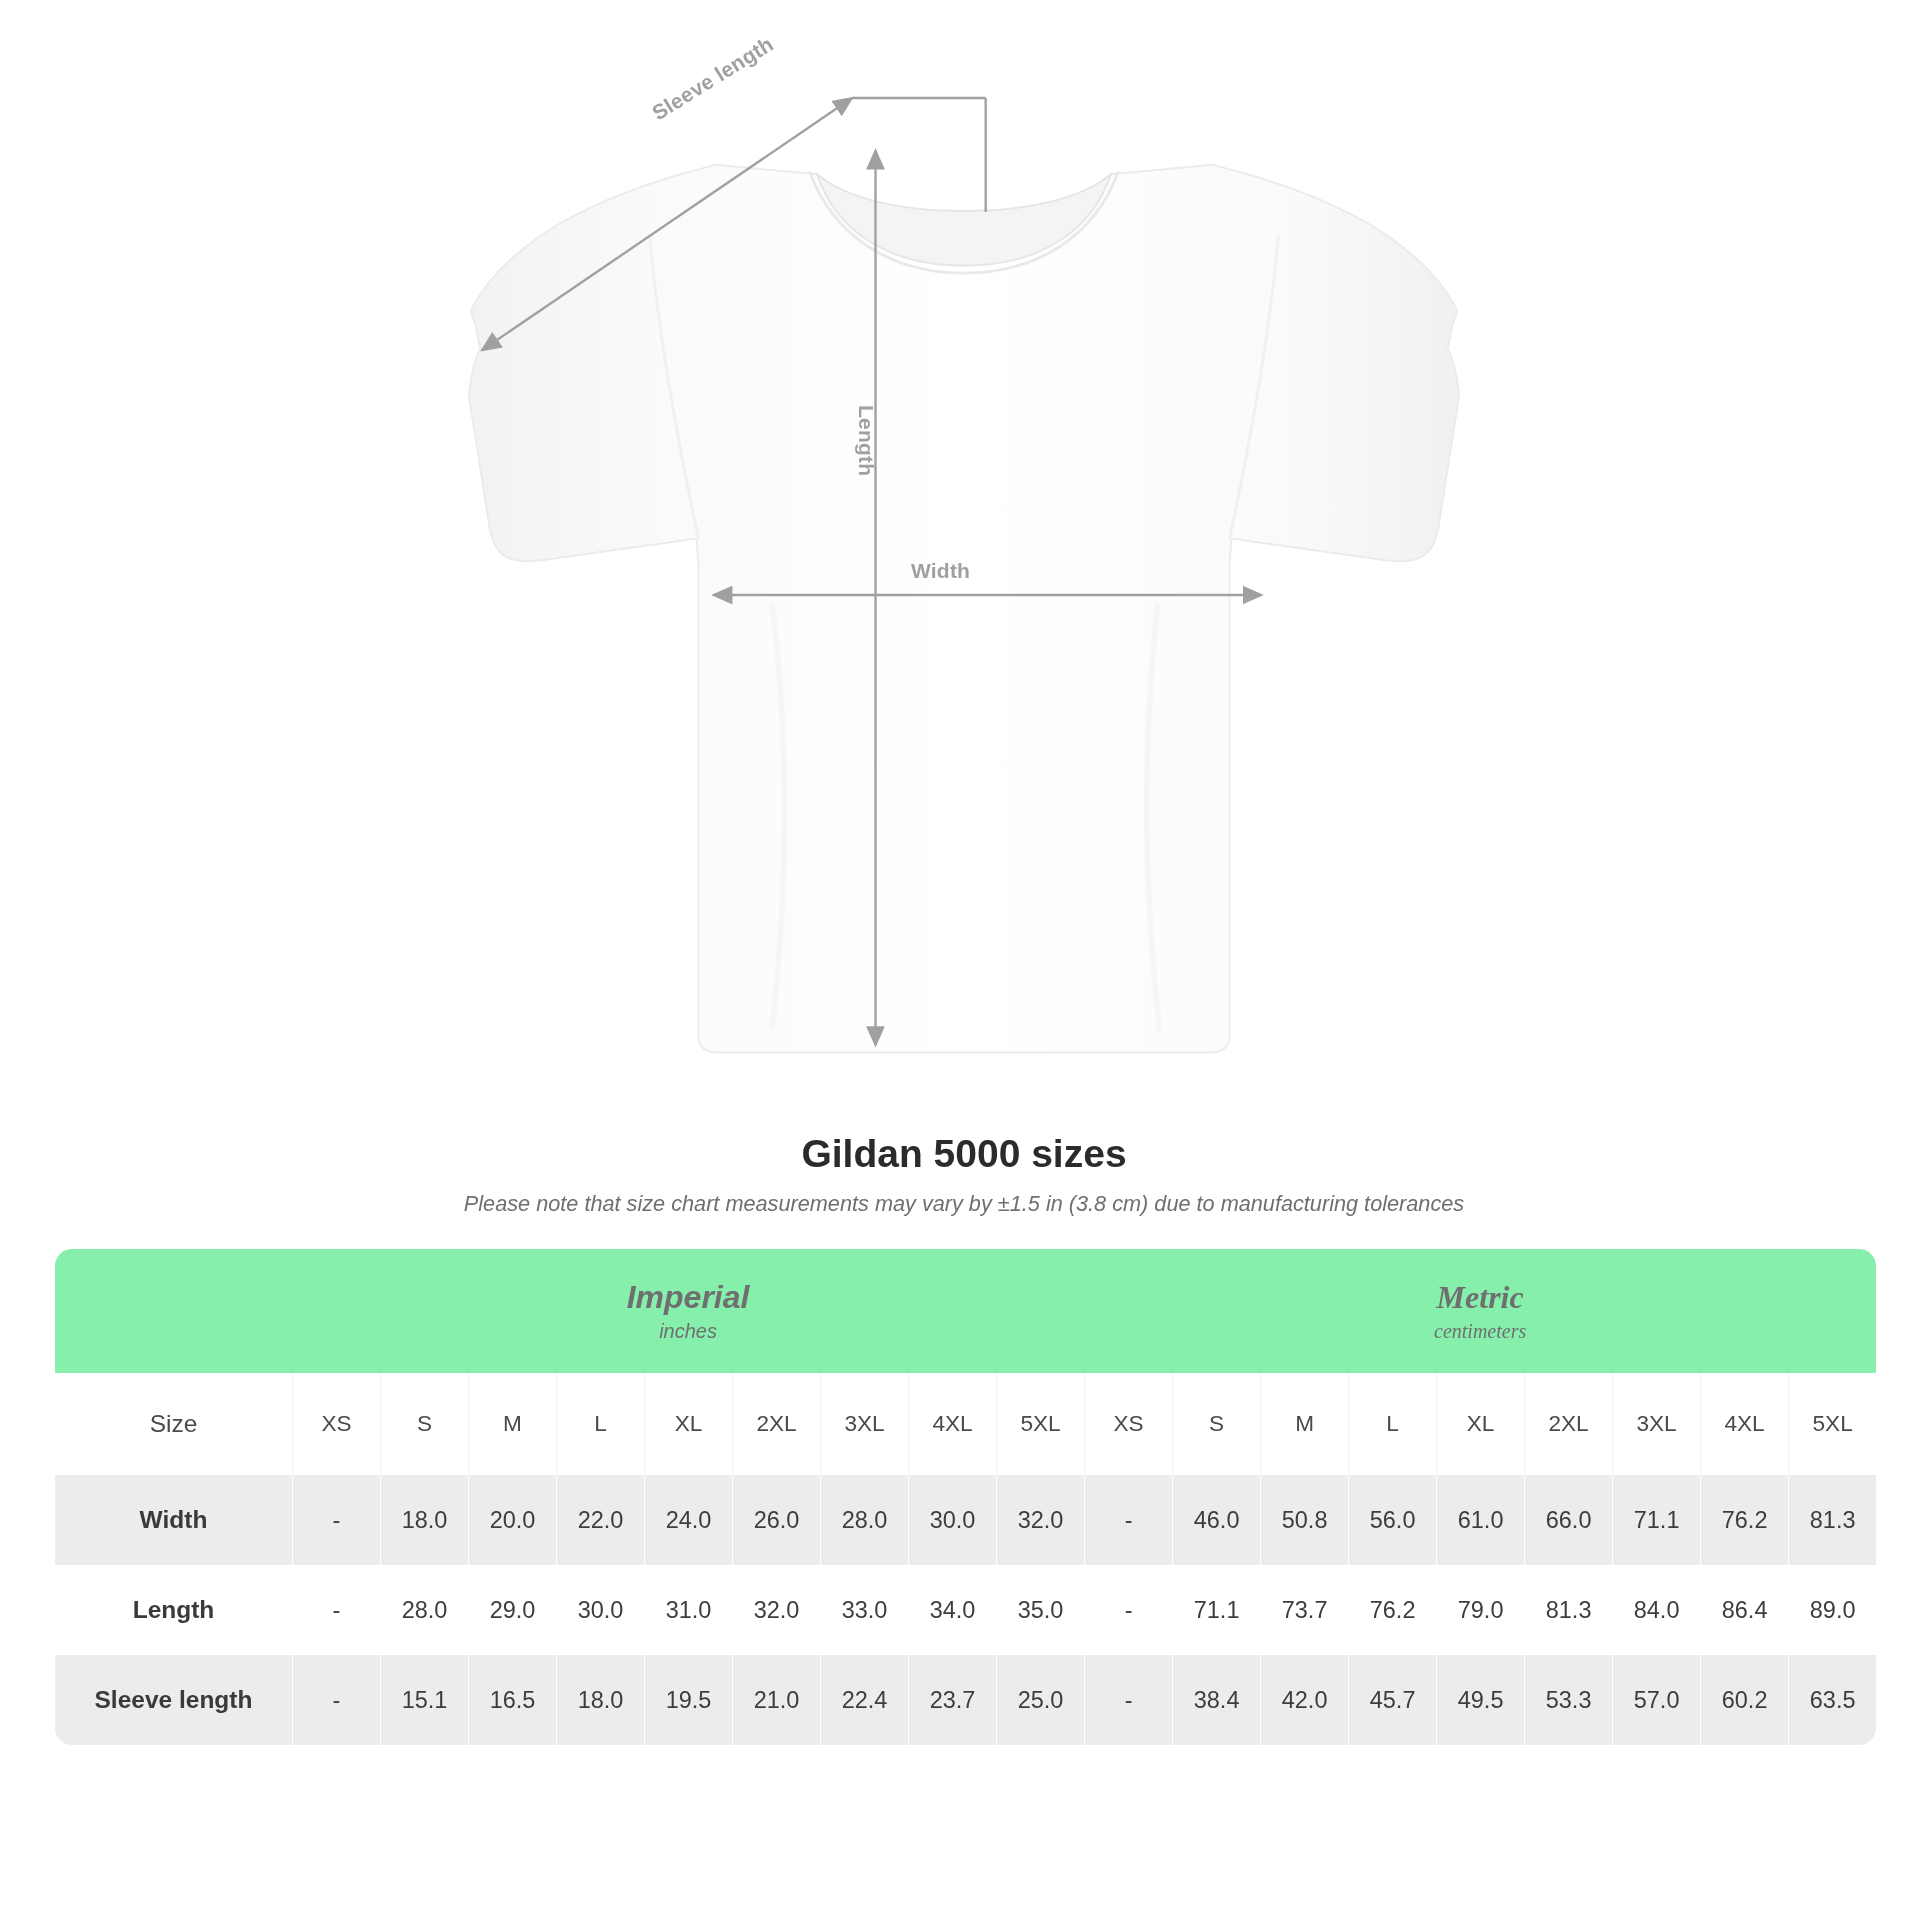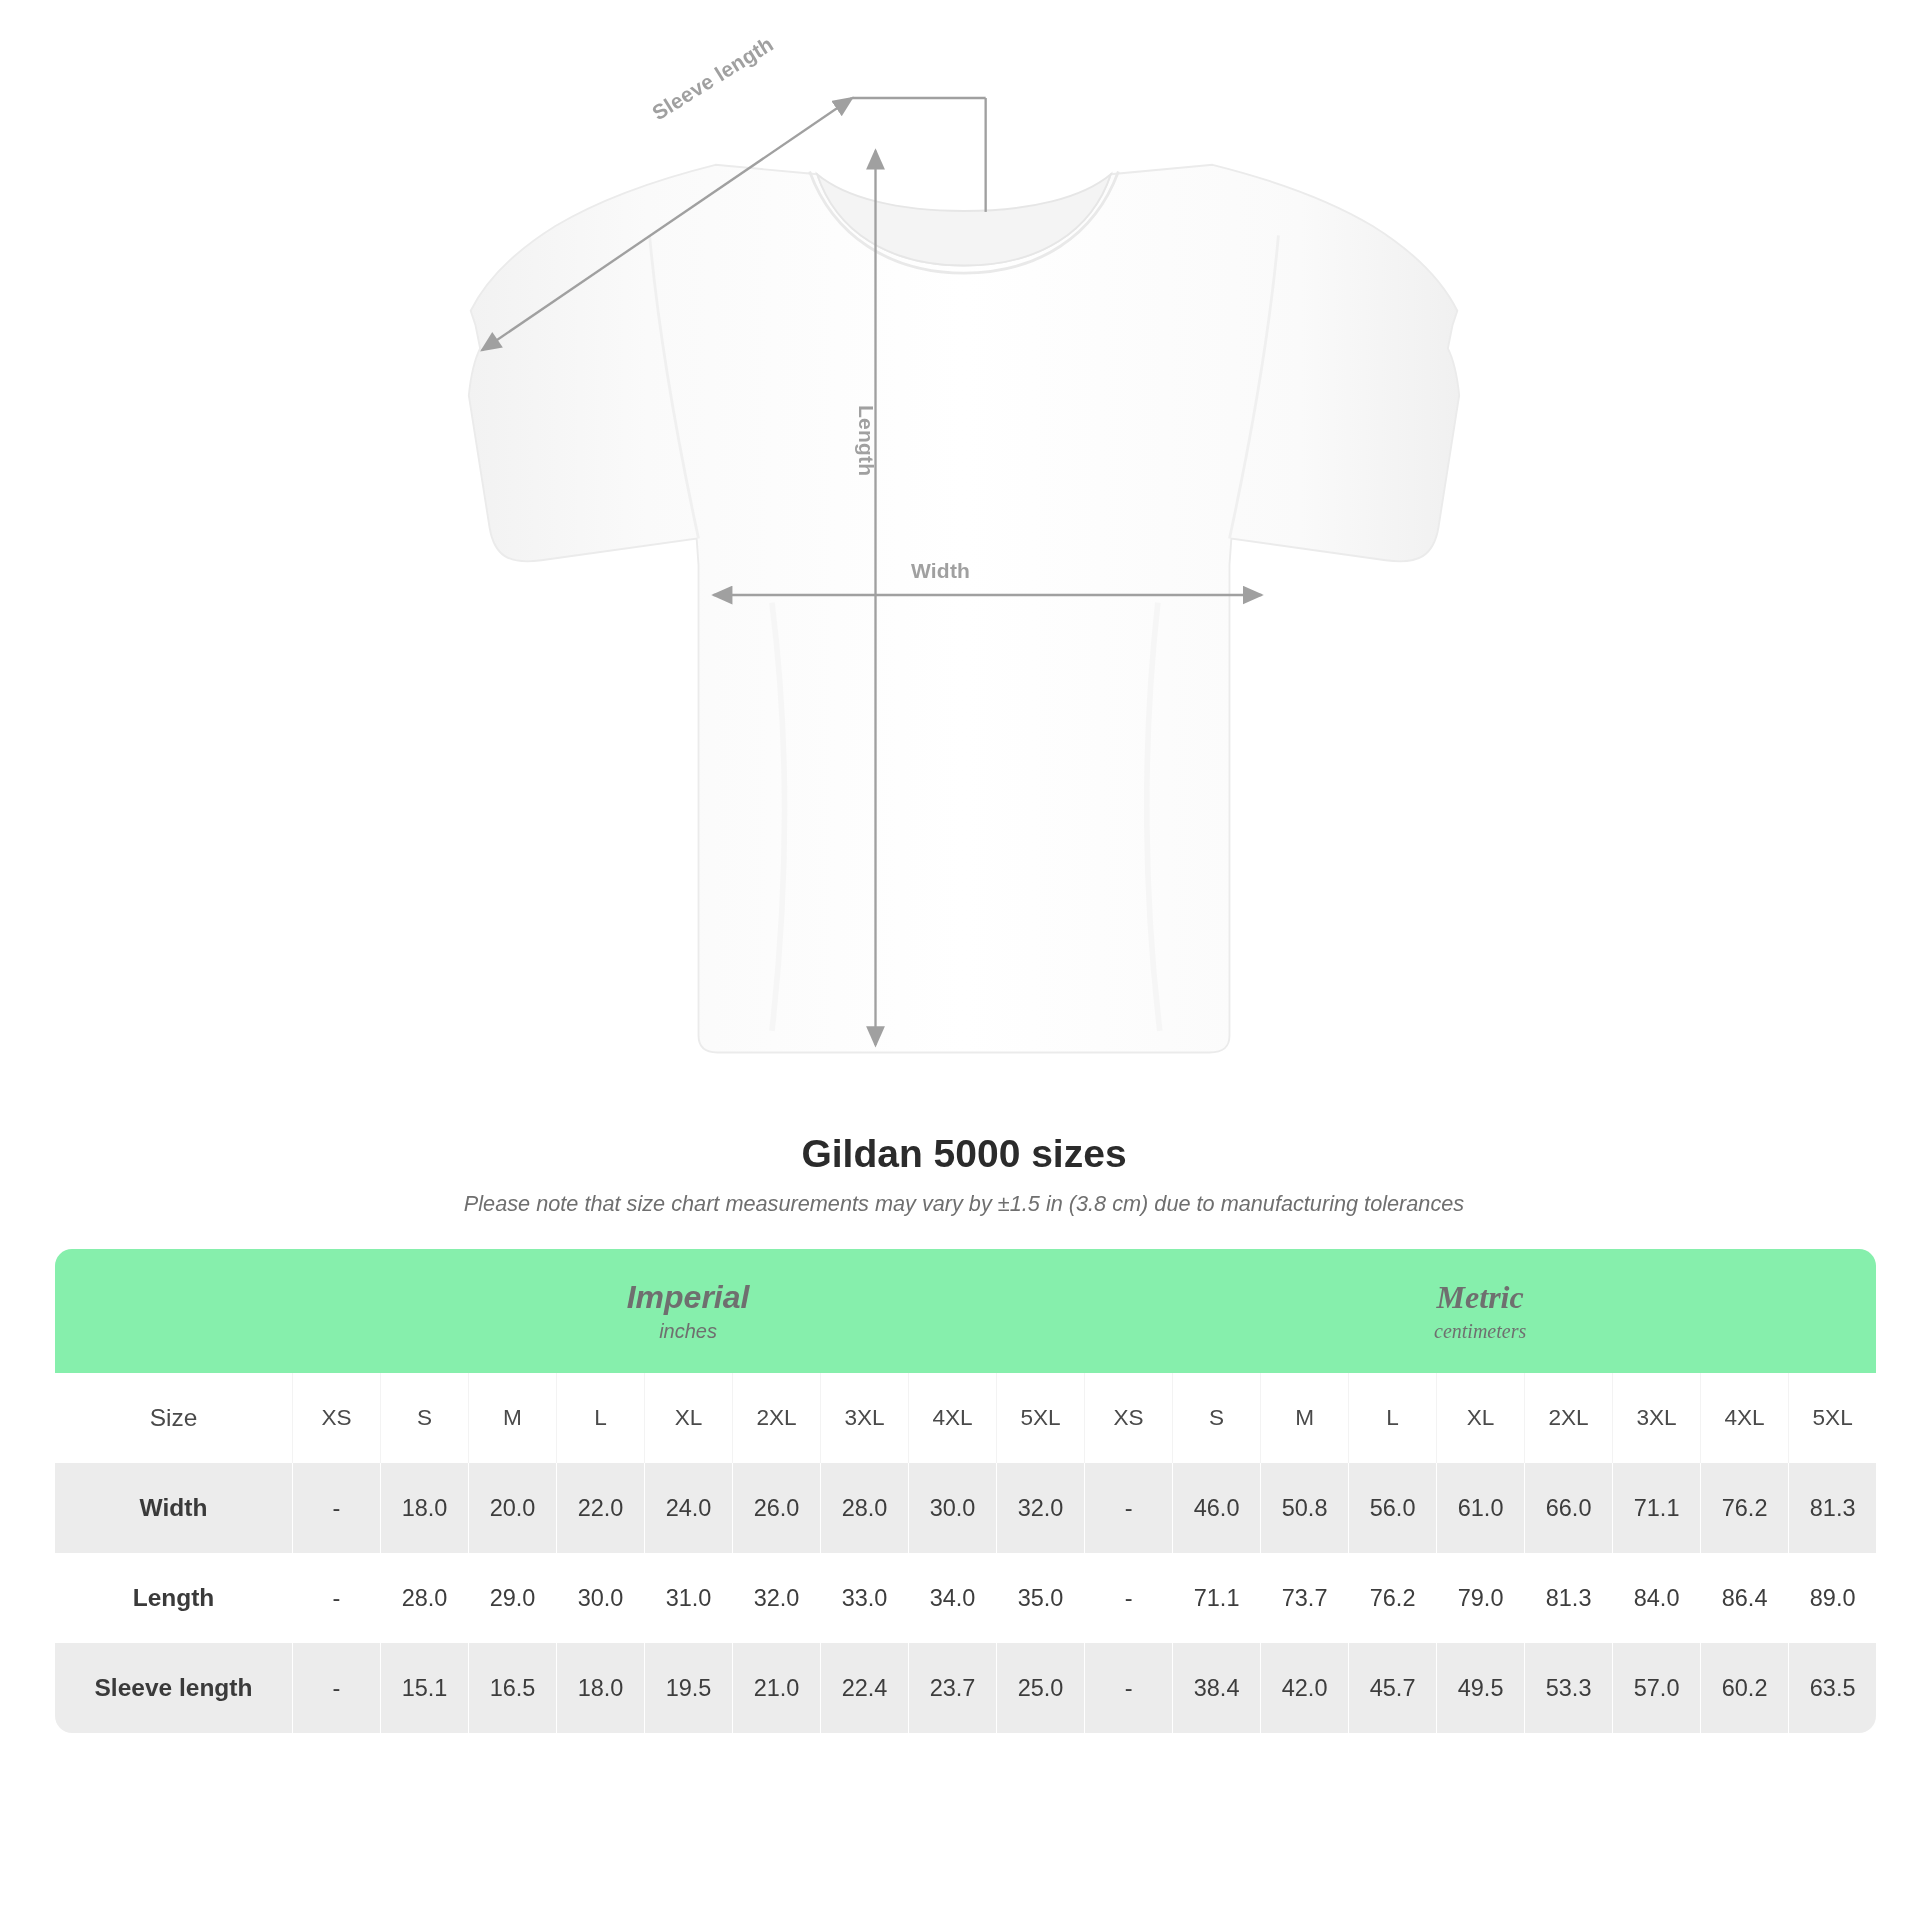--- a/index.html
+++ b/index.html
@@ -116,21 +116,21 @@
   }
   .unit-sub {
     font-size: 20px;
     font-style: italic;
     color: #6f6f6f;
     line-height: 1.4;
   }
 
   
   .head-row td {
-    height: 90px;
+    height: 102px;
     background: #ffffff;
     font-size: 22.6px;
     font-weight: bold;
     color: #4a4a4a;
   }
   .head-row td.row-label {
     font-size: 24.5px;
   }
 
   

